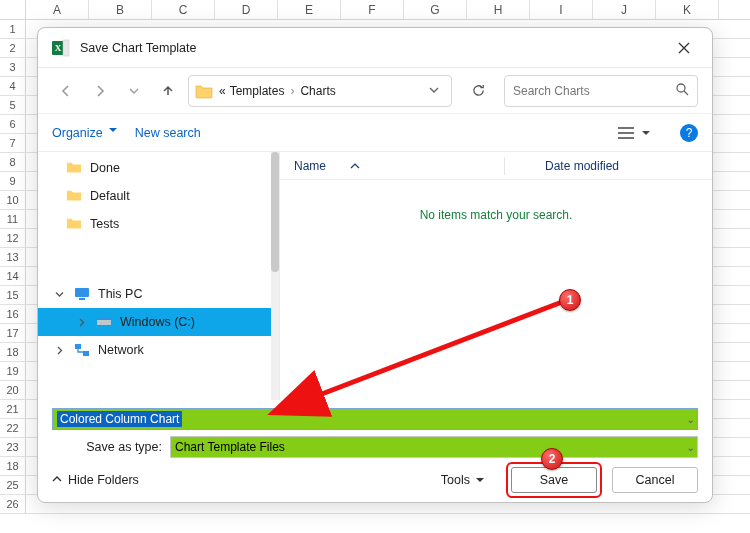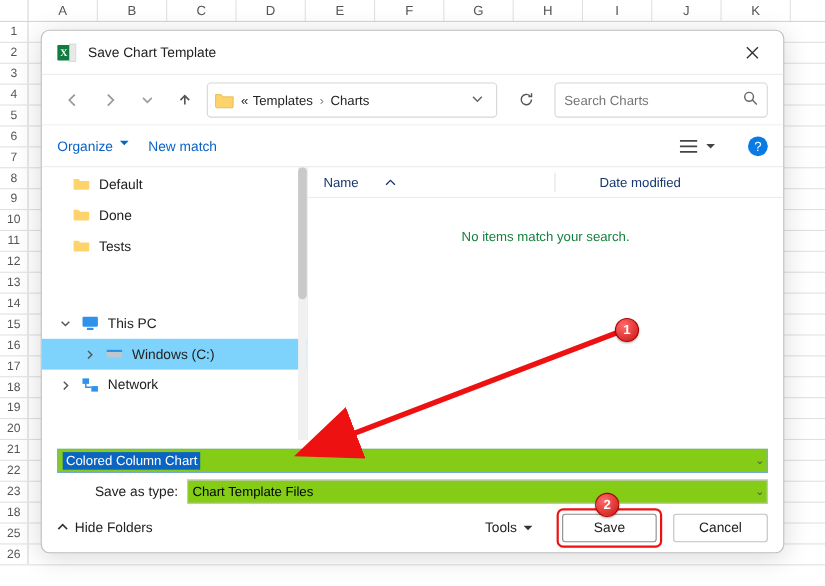--- a/index.html
+++ b/index.html
@@ -89,21 +89,21 @@
   }
   .tree-scroll { position: absolute; right: 0; top: 0; bottom: 0; width: 8px; background: #f0f0f0; }
   .tree-thumb { position: absolute; right: 0; top: 0; width: 8px; height: 120px; background: #c9c9c9; border-radius: 4px; }
   .tree-item {
     display: flex; align-items: center; height: 28px; padding: 0 8px 0 28px;
     gap: 8px; font-size: 12.5px; color: #222; cursor: default;
   }
   .tree-item .ico { width: 16px; height: 14px; }
   .tree-item.pc { padding-left: 16px; margin-top: 42px; }
   .tree-item.indent { padding-left: 38px; }
-  .tree-item.sel { background: #7dd3fc; }
+  .tree-item.sel { background: #0ea5e9; }
   .tree-item .chev { width: 10px; display: inline-flex; justify-content: center; color: #666; margin-right: 2px; }
 
   .filepane { flex: 1; display: flex; flex-direction: column; }
   .colhdr {
     height: 28px; display: flex; align-items: center; border-bottom: 1px solid #ececec;
     padding: 0 14px; gap: 40px; color: #16386e; font-size: 12px;
   }
   .colhdr .namecol { width: 170px; display: flex; align-items: center; gap: 24px; }
   .hdrdiv { width: 1px; height: 18px; background: #e4e4e4; }
   .empty { flex: 1; display: flex; align-items: flex-start; justify-content: center; padding-top: 28px; color: #15803d; font-size: 12px; }
@@ -317,46 +317,46 @@
     </div>
   </div>
 
   <div class="toolbar">
     <span class="toolbtn">
         <span>Organize</span>
         <svg width="8" height="8" viewBox="0 0 8 8">
           <path d="M0 2 L4 6 L8 2" fill="#0b63c6"></path>
         </svg>
       </span>
-    <span class="toolbtn">New match</span>
+    <span class="toolbtn">New search</span>
     <span class="spacer"></span>
     <span class="viewbtn">
       <svg width="16" height="12" viewBox="0 0 16 12">
           <path d="M0 1h16M0 6h16M0 11h16" stroke="#444" stroke-width="1.6"></path>
         </svg>
       <svg width="8" height="8" viewBox="0 0 8 8">
           <path d="M0 2 L4 6 L8 2" fill="#444"></path>
         </svg>
     </span>
     <span class="help">?</span>
   </div>
 
   <div class="middle">
     <div class="tree">
       <div class="tree-item">
         <span class="ico"><svg viewBox="0 0 18 14">
               <path d="M1 2h5l2 2h9v8a1 1 0 0 1-1 1H2a1 1 0 0 1-1-1z" fill="#ffd36b"></path>
             </svg></span>
-        <span>Default</span>
+        <span>Done</span>
       </div>
       <div class="tree-item">
         <span class="ico"><svg viewBox="0 0 18 14">
               <path d="M1 2h5l2 2h9v8a1 1 0 0 1-1 1H2a1 1 0 0 1-1-1z" fill="#ffd36b"></path>
             </svg></span>
-        <span>Done</span>
+        <span>Default</span>
       </div>
       <div class="tree-item">
         <span class="ico"><svg viewBox="0 0 18 14">
               <path d="M1 2h5l2 2h9v8a1 1 0 0 1-1 1H2a1 1 0 0 1-1-1z" fill="#ffd36b"></path>
             </svg></span>
         <span>Tests</span>
       </div>
 
       <div class="tree-item pc">
         <span class="chev">

